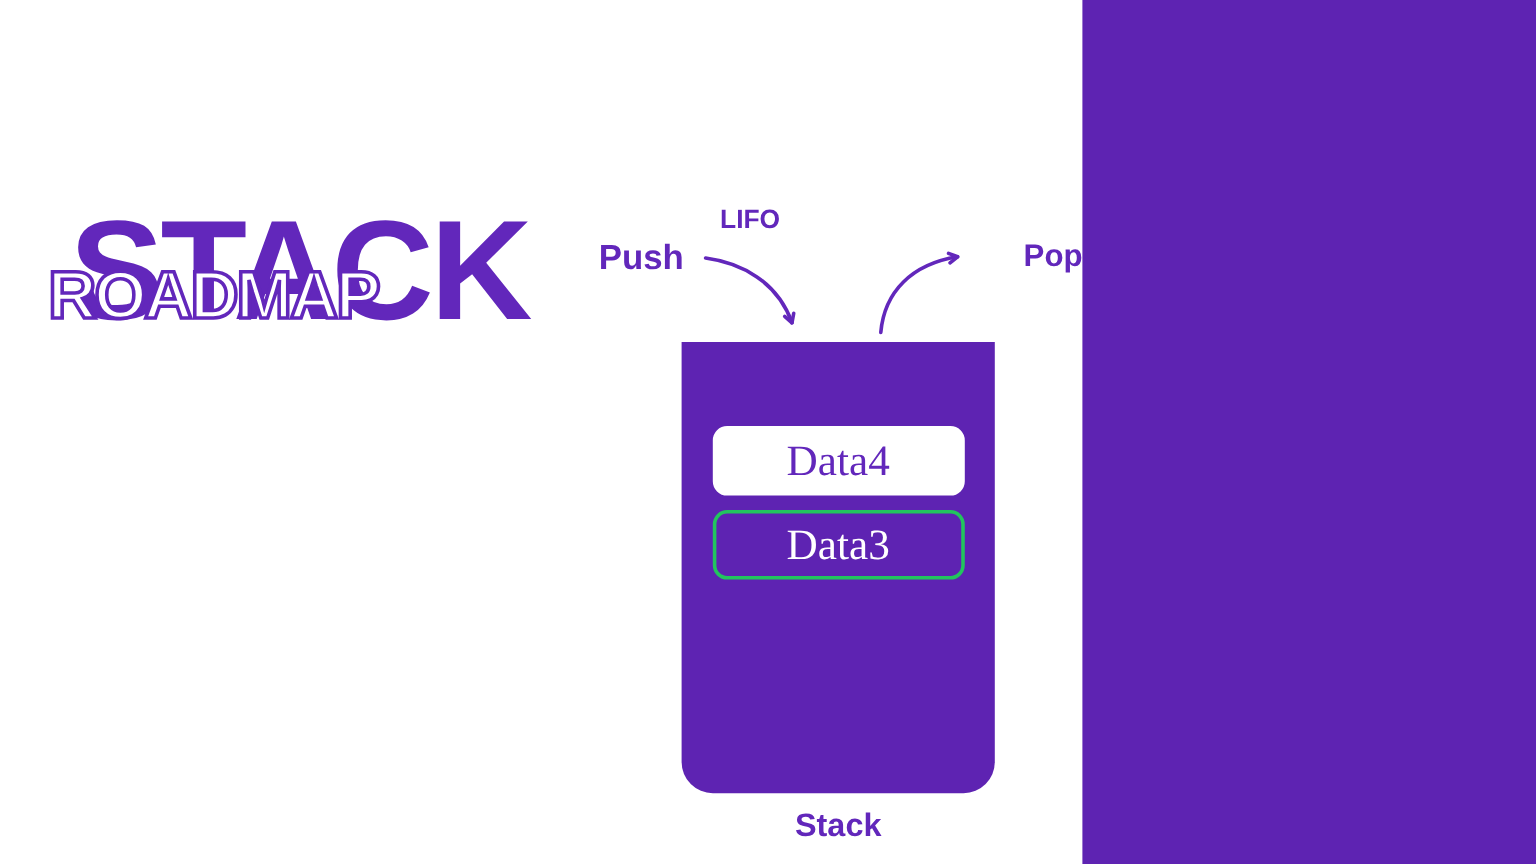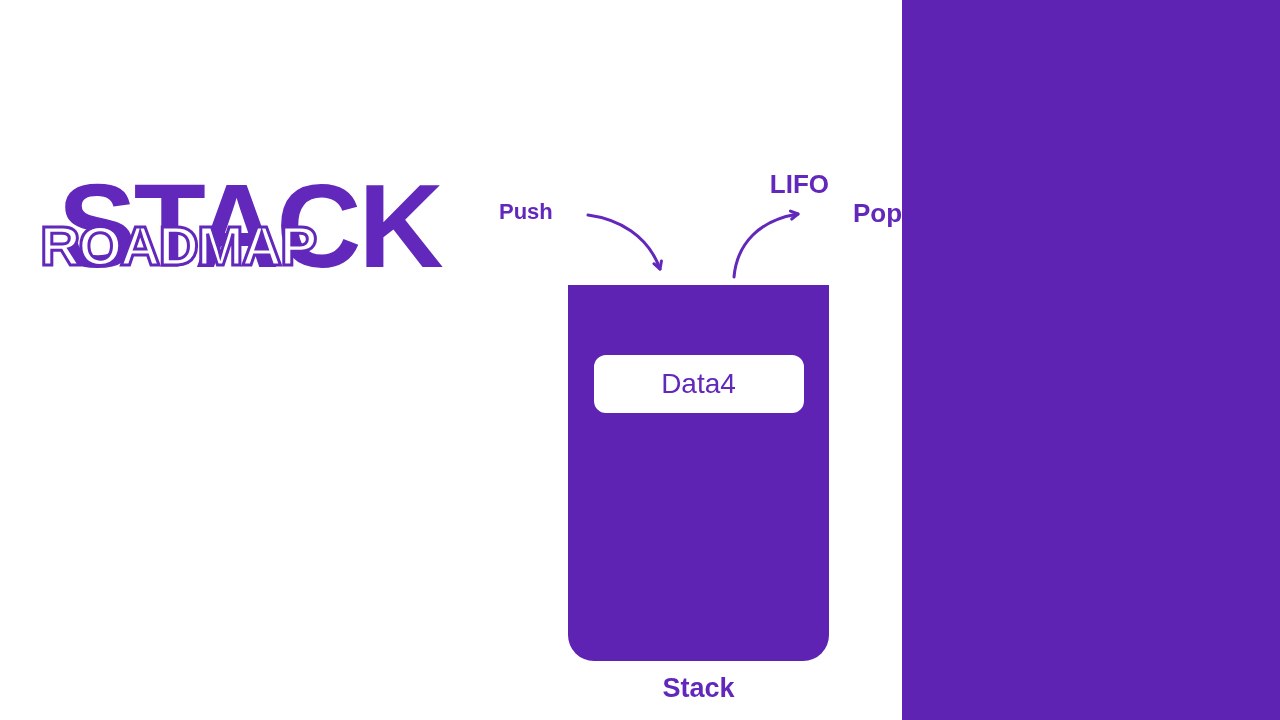--- a/index.html
+++ b/index.html
@@ -48,22 +48,22 @@
   }
 
   
   .label {
     position: absolute;
     font-weight: bold;
     color: var(--textPurple, #6227bb);
     line-height: 1.15;
     white-space: nowrap;
   }
-  .lifo  { left: 568px; top: 170px; width: 261px; text-align: right; font-size: 26px; }
-  .push  { left: 499px; top: 199px; font-size: 22px; }
+  .lifo  { left: 600px; top: 170px; width: 261px; text-align: left; font-size: 22px; }
+  .push  { left: 499px; top: 199px; font-size: 29px; }
   .pop   { left: 853px; top: 199px; font-size: 26px; }
   .caption { left: 568px; top: 673px; width: 261px; text-align: center; font-size: 27px; }
 
   
   .arrows {
     position: absolute;
     left: 560px;
     top: 195px;
     width: 280px;
     height: 100px;
@@ -87,23 +87,24 @@
   }
   .stack-box {
     width: 210px;
     height: 58px;
     border-radius: 12px;
     border: 3px solid #22c55e;
     box-sizing: border-box;
     display: flex;
     align-items: center;
     justify-content: center;
-    font-size: 28px;
+    font-size: 36px;
     color: #ffffff;
     background: transparent;
+    font-family: Liberation Serif, serif;
   }
   .stack-box.top {
     background: #ffffff;
     color: var(--textPurple, #6227bb);
     border-color: #ffffff;
   }
 </style>
 </head>
 <body>
 
@@ -123,17 +124,18 @@
       <marker id="arrowhead" markerUnits="userSpaceOnUse" markerWidth="14" markerHeight="14" refX="9" refY="6" orient="auto">
         <path d="M2,2 L9,6 L2,10" fill="none" stroke-width="3" stroke-linecap="round" stroke-linejoin="round" stroke="#6227bb"></path>
       </marker>
     </defs>
     <path d="M28,20 C58,24 88,40 100,74" fill="none" stroke-width="3" stroke-linecap="round" marker-end="url(#arrowhead)" stroke="#6227bb"></path>
     <path d="M174,82 C177,48 200,25 238,19" fill="none" stroke-width="3" stroke-linecap="round" marker-end="url(#arrowhead)" stroke="#6227bb"></path>
   </svg>
 
   <div class="stack-container">
     <div class="stack-box top">Data4</div>
+    <div class="stack-box">Data3</div>
   </div>
 
   <div class="label caption">Stack</div>
 
 </div>
 
 </body></html>

